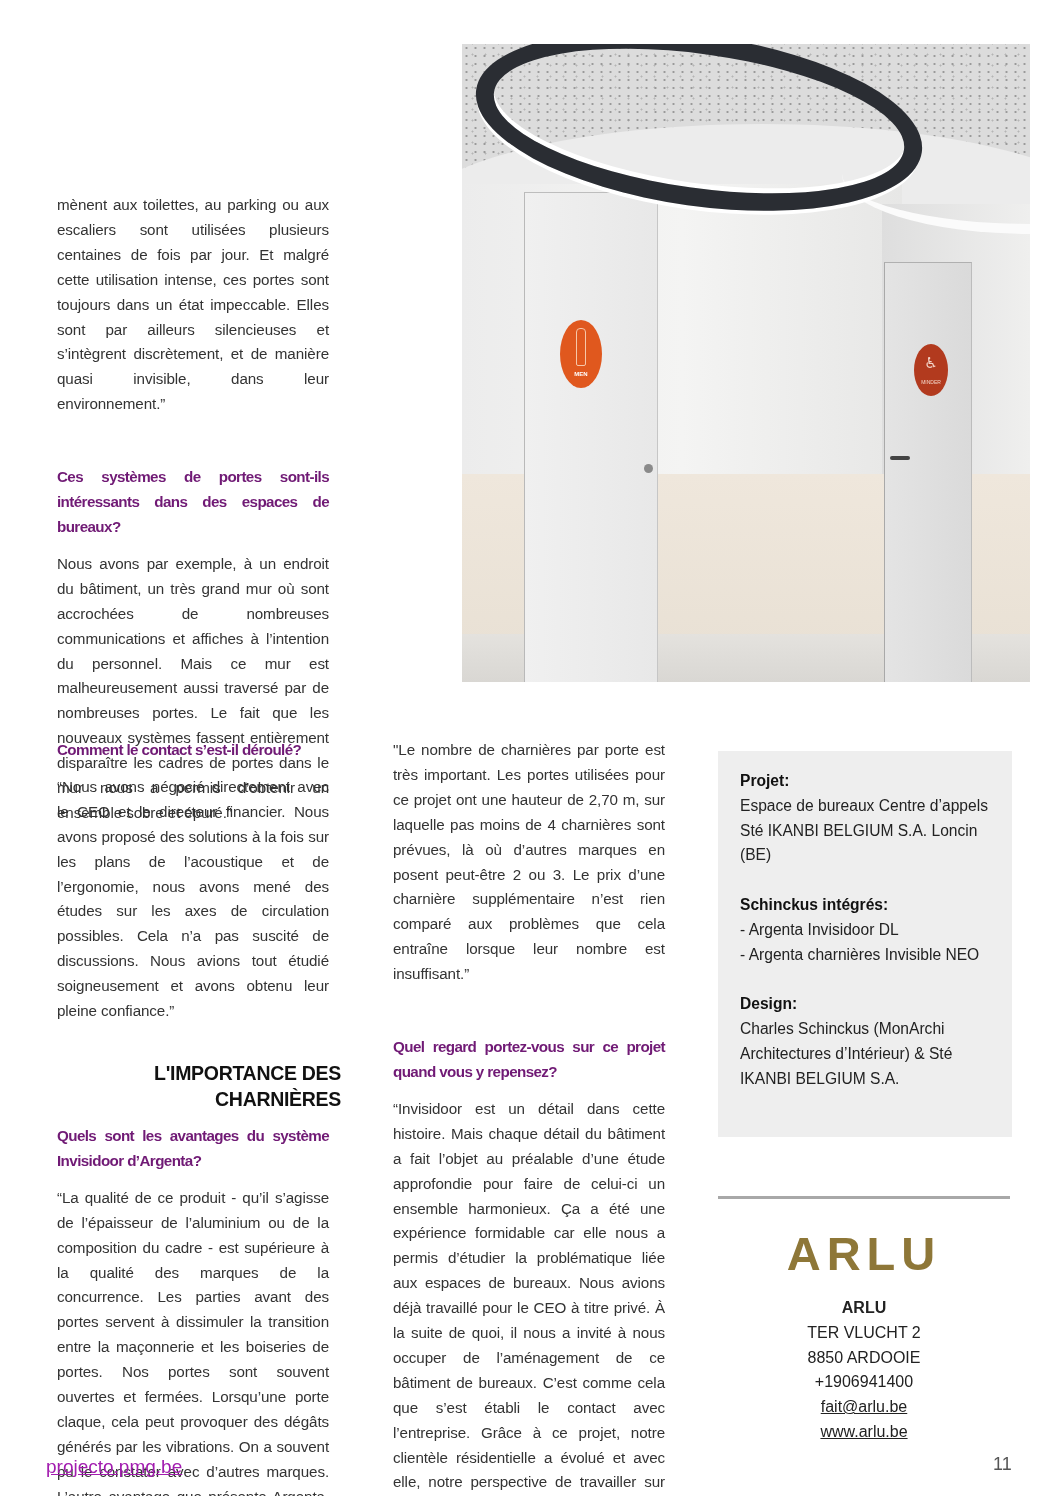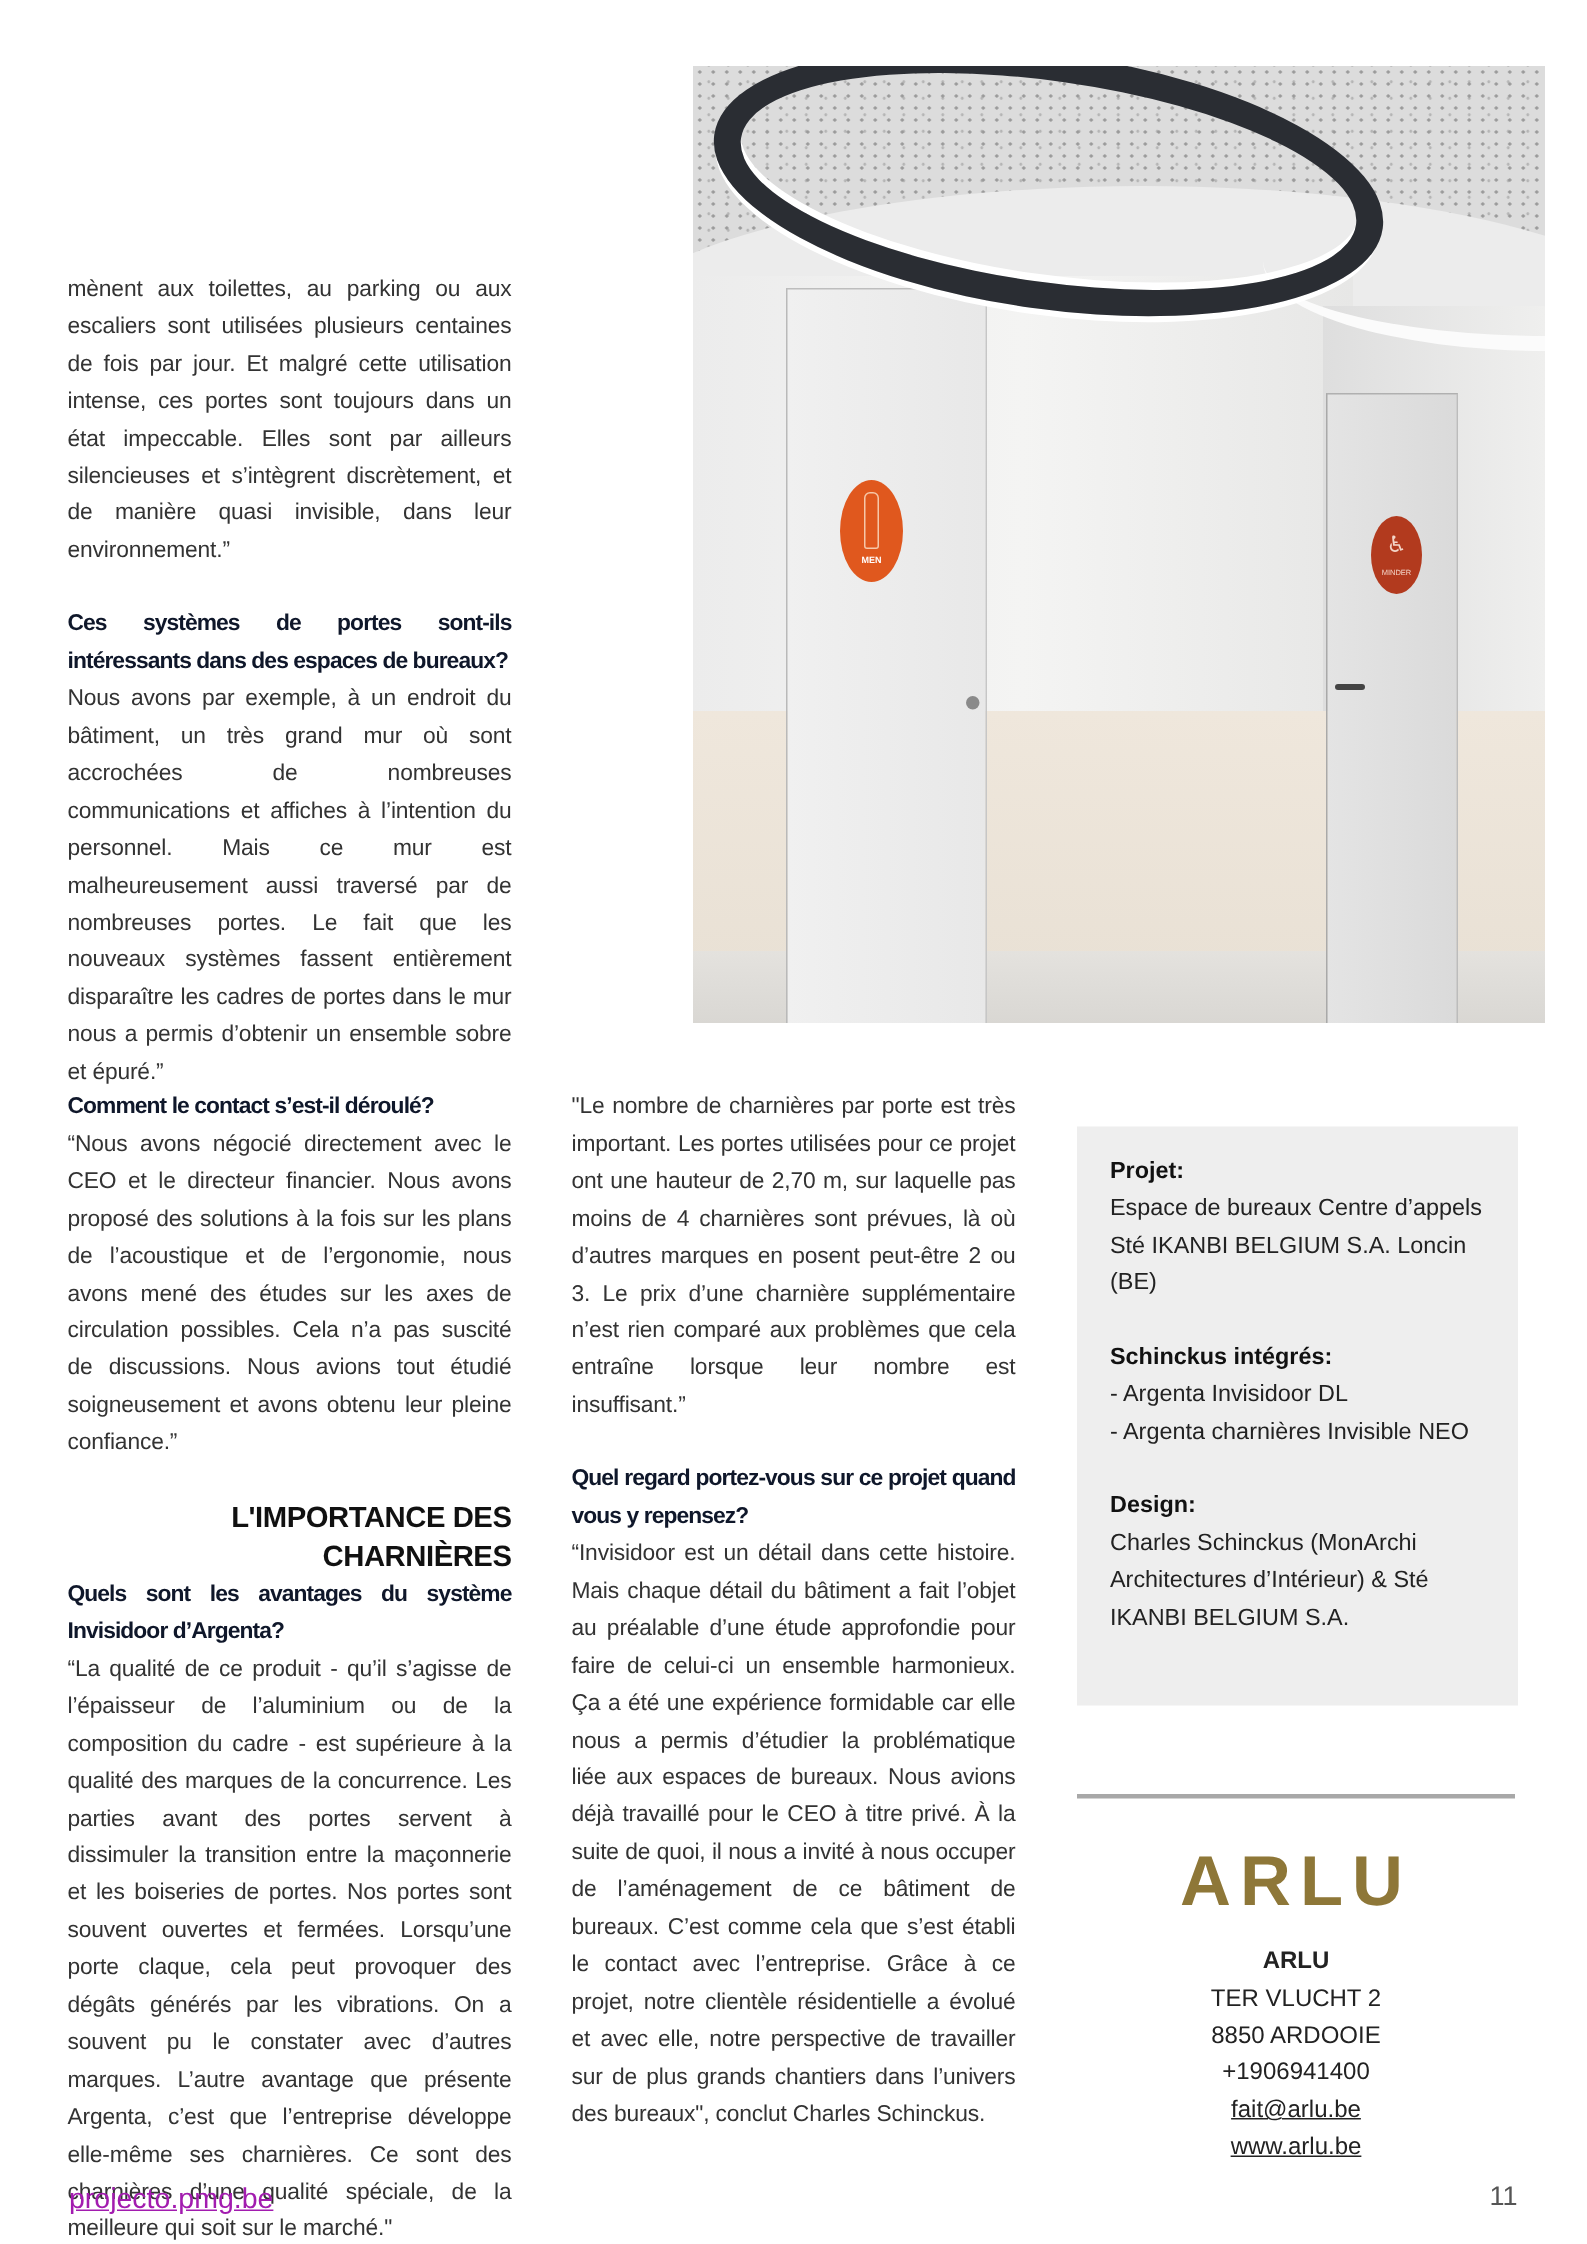--- a/index.html
+++ b/index.html
@@ -1,21 +1,21 @@
 <!DOCTYPE html>
 <html><head>
 <meta charset="utf-8">
 <style>
   * { box-sizing: border-box; margin: 0; padding: 0; }
   html, body { width: 1058px; height: 1496px; background: #ffffff; overflow: hidden; }
   body { position: relative; font-family: "Liberation Sans", "DejaVu Sans", sans-serif; color: #2b2b2b; }
 
   .col { position: absolute; font-size: 15.2px; line-height: 24.9px; text-align: justify; color: #333; letter-spacing: -0.1px; }
-  .col p { margin: 0; }
-  .q { font-weight: bold; color: #0f172a; letter-spacing: -0.6px; }
+  .col p { margin: 12px; }
+  .q { font-weight: bold; color: #701a75; letter-spacing: -0.6px; }
   .gap { height: 24px; }
   .section-title { font-weight: bold; font-size: 19.5px; line-height: 26px; color: #111; letter-spacing: -0.3px; text-align: right; }
 
   #col1-top { left: 45px; top: 181px; width: 296px; }
   #col1-bottom { left: 45px; top: 726px; width: 296px; }
   #col2 { left: 381px; top: 726px; width: 296px; }
 
   
   .photo { position: absolute; left: 462px; top: 44px; width: 568px; height: 638px; overflow: hidden; background: #e6e7e6; }
   .ceiling { position: absolute; left: 0; top: 0; width: 568px; height: 190px;

